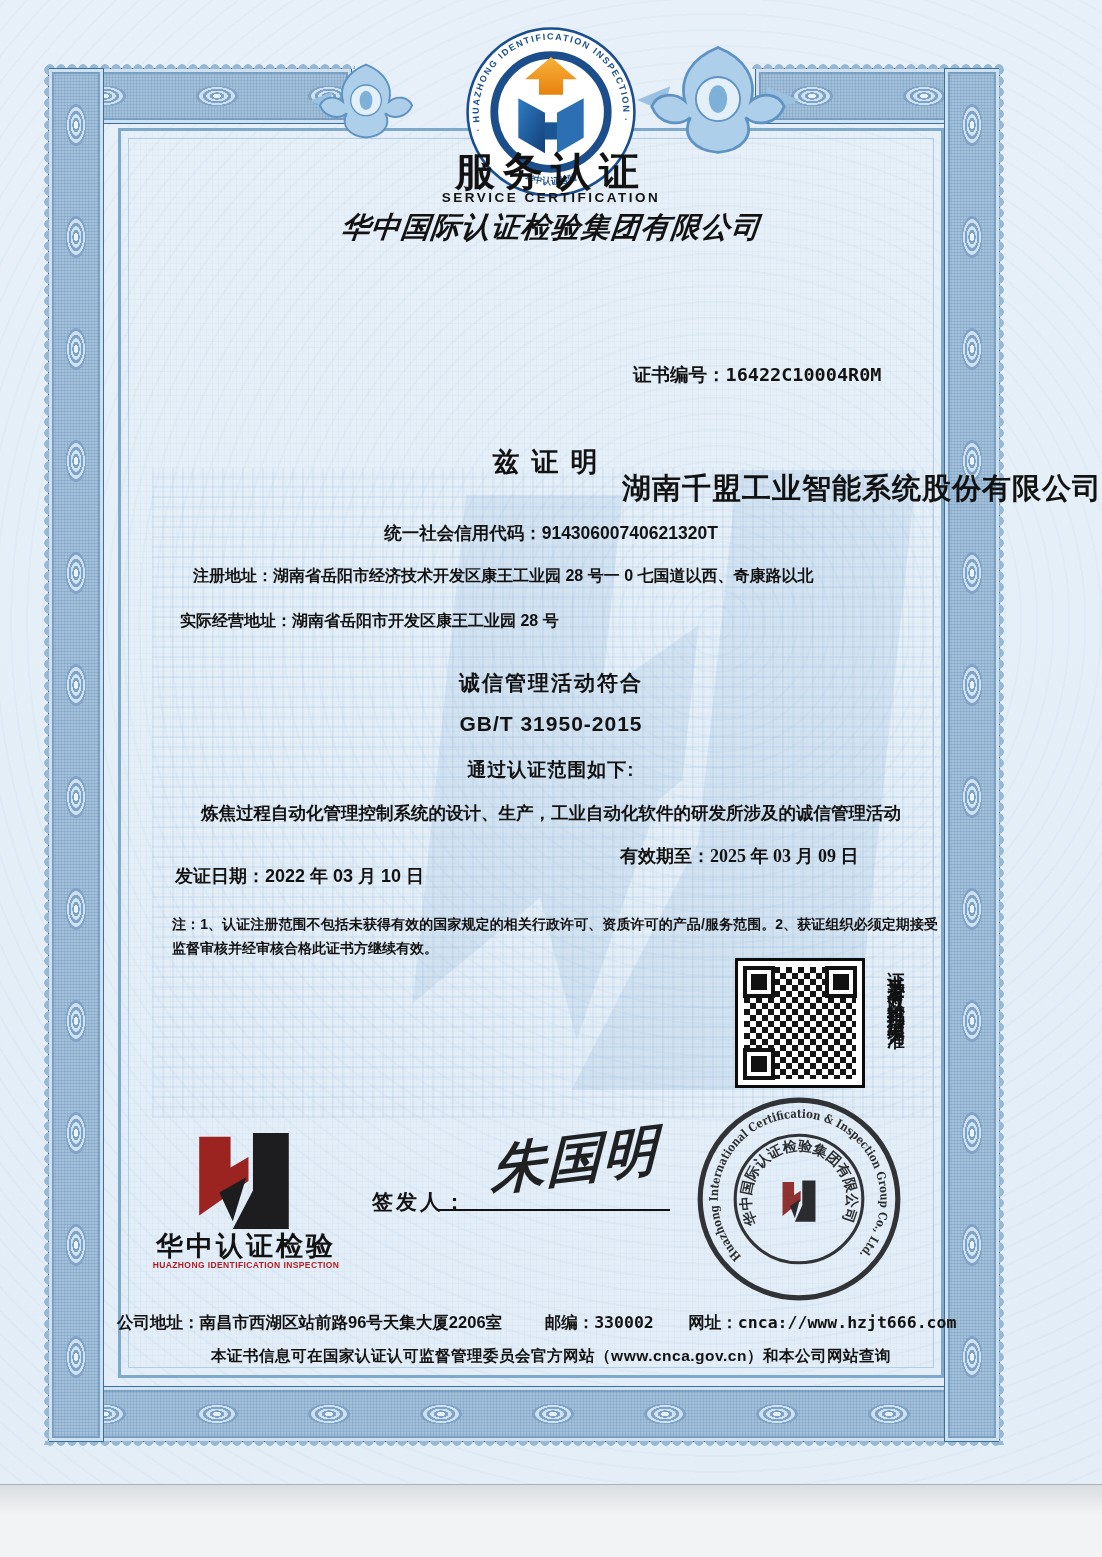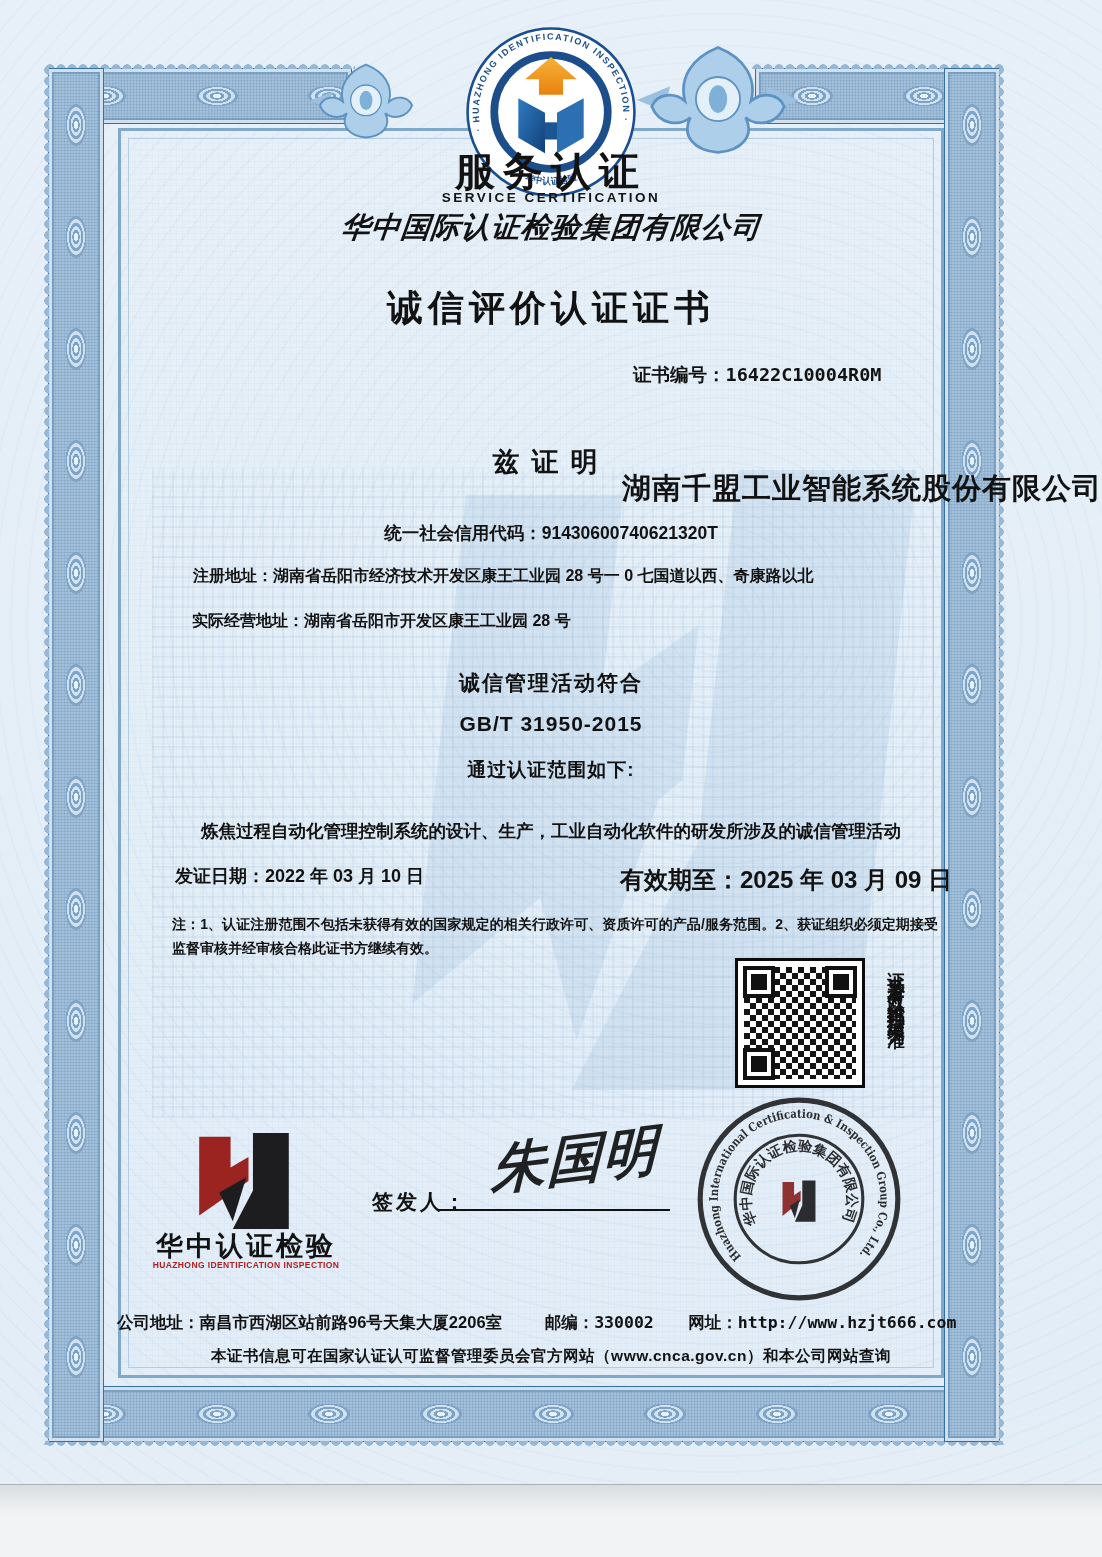--- a/index.html
+++ b/index.html
@@ -56,27 +56,27 @@
   .center{left:0;width:1102px;text-align:center;}
   .svc-cn{top:144px;font-size:40px;letter-spacing:8px;}
   .svc-en{top:190px;font-size:13.5px;letter-spacing:2.5px;}
   .script{top:208px;font-size:29px;font-family:"DejaVu Serif","Liberation Serif",serif;font-style:italic;letter-spacing:1px;transform:skewX(-6deg);}
   .title{top:284px;font-size:36px;letter-spacing:5px;}
   .certno{left:633px;top:362px;font-size:18.5px;}
   .certify{top:424px;font-size:27px;letter-spacing:12px;margin-top:20px;}
   .company{top:469px;font-size:29px;letter-spacing:1px;text-align:right;}
   .credit{top:521px;font-size:17.5px;}
   .addr1{left:193px;top:566px;font-size:16px;}
-  .addr2{left:192px;top:611px;font-size:16px;}
+  .addr2{left:180px;top:611px;font-size:16px;}
   .conform{top:669px;font-size:21px;letter-spacing:2px;}
   .standard{top:712px;font-size:21px;letter-spacing:1px;}
   .scopeintro{top:757px;font-size:19px;letter-spacing:1px;text-align:center;}
-  .scope{top:819px;font-size:17.5px;}
+  .scope{top:801px;font-size:17.5px;}
   .issue{left:175px;top:864px;font-size:18px;}
-  .valid{left:620px;top:864px;font-size:24px;}
+  .valid{left:620px;top:844px;font-size:18px;font-family:Liberation Serif, serif;}
   .note{position:absolute;left:172px;top:912px;width:766px;z-index:4;font-weight:bold;
         font-size:14px;line-height:1.72;text-align:justify;}
 
   
   .qr{position:absolute;left:735px;top:958px;width:112px;height:112px;z-index:5;
       background:#fff;border:3px solid #0b0b0b;padding:6px;}
   .qr-inner{position:relative;width:100%;height:100%;
       background:repeating-conic-gradient(#141414 0 25%, #ffffff 0 50%) 0 0/12px 12px,
                  repeating-conic-gradient(from 45deg, #141414 0 25%, transparent 0 50%) 3px 5px/18px 18px;}
   .qr-f{position:absolute;width:24px;height:24px;border:4px solid #111;background:#fff;}
@@ -162,21 +162,20 @@
     <polygon points="100,36 130,62 114,62 114,80 86,80 86,62 70,62" fill="url(#gArr)"></polygon>
     <polygon points="62,84 93,101 93,148 62,130" fill="url(#gH1)"></polygon>
     <polygon points="138,84 107,101 107,148 138,130" fill="#2c6fb2"></polygon>
     <polygon points="93,112 107,112 107,132 93,132" fill="#1a5693"></polygon>
   </svg>
 
   <div class="t center svc-cn">服务认证</div>
   <div class="t center svc-en">SERVICE CERTIFICATION</div>
   <div class="t center script">华中国际认证检验集团有限公司</div>
 
-  <div class="t center title">诚信评价认证证书</div>
   <div class="t certno">
     <span>证书编号：</span><span class="mono">16422C10004R0M</span>
   </div>
 
   <div class="t center certify">兹证明</div>
   <div class="t center company">湖南千盟工业智能系统股份有限公司</div>
   <div class="t center credit">
     <span>统一社会信用代码：</span><span>91430600740621320T</span>
   </div>
   <div class="t addr1">
@@ -236,18 +235,18 @@
     <g transform="translate(82,84) scale(0.4)">
       <polygon points="10,4 38,4 38,36 54,25 54,50 10,86" fill="#9b2320"></polygon>
       <polygon points="58,0 90,0 90,100 40,100 58,60" fill="#1d1d1f"></polygon>
       <polygon points="28,62 52,46 40,92" fill="#1d1d1f"></polygon>
     </g>
   </svg>
 
   <div class="t foot1">
     <span>公司地址：</span><span>南昌市西湖区站前路96号天集大厦2206室</span>
     <span class="gap1">邮编：</span><span class="mono">330002</span>
-    <span class="gap2">网址：</span><span class="mono">http://www.hzjt666.com</span>
+    <span class="gap2">网址：</span><span class="mono">cnca://www.hzjt666.com</span>
   </div>
   <div class="t center foot2">本证书信息可在国家认证认可监督管理委员会官方网站（www.cnca.gov.cn）和本公司网站查询</div>
 
   <div class="scan-edge"></div>
 </div>
 
 </body></html>

